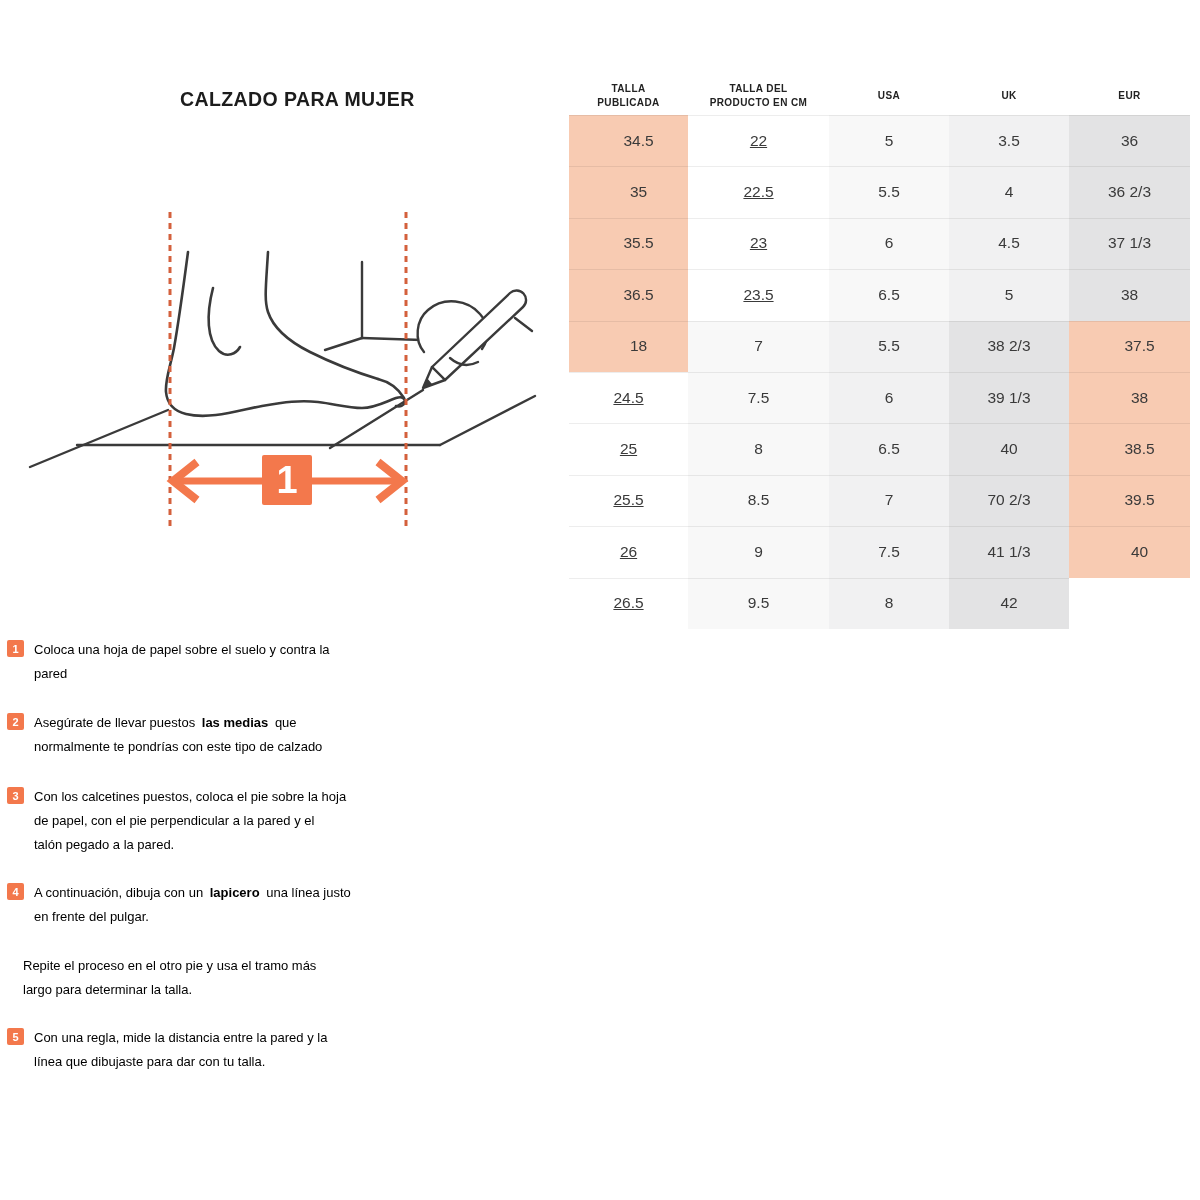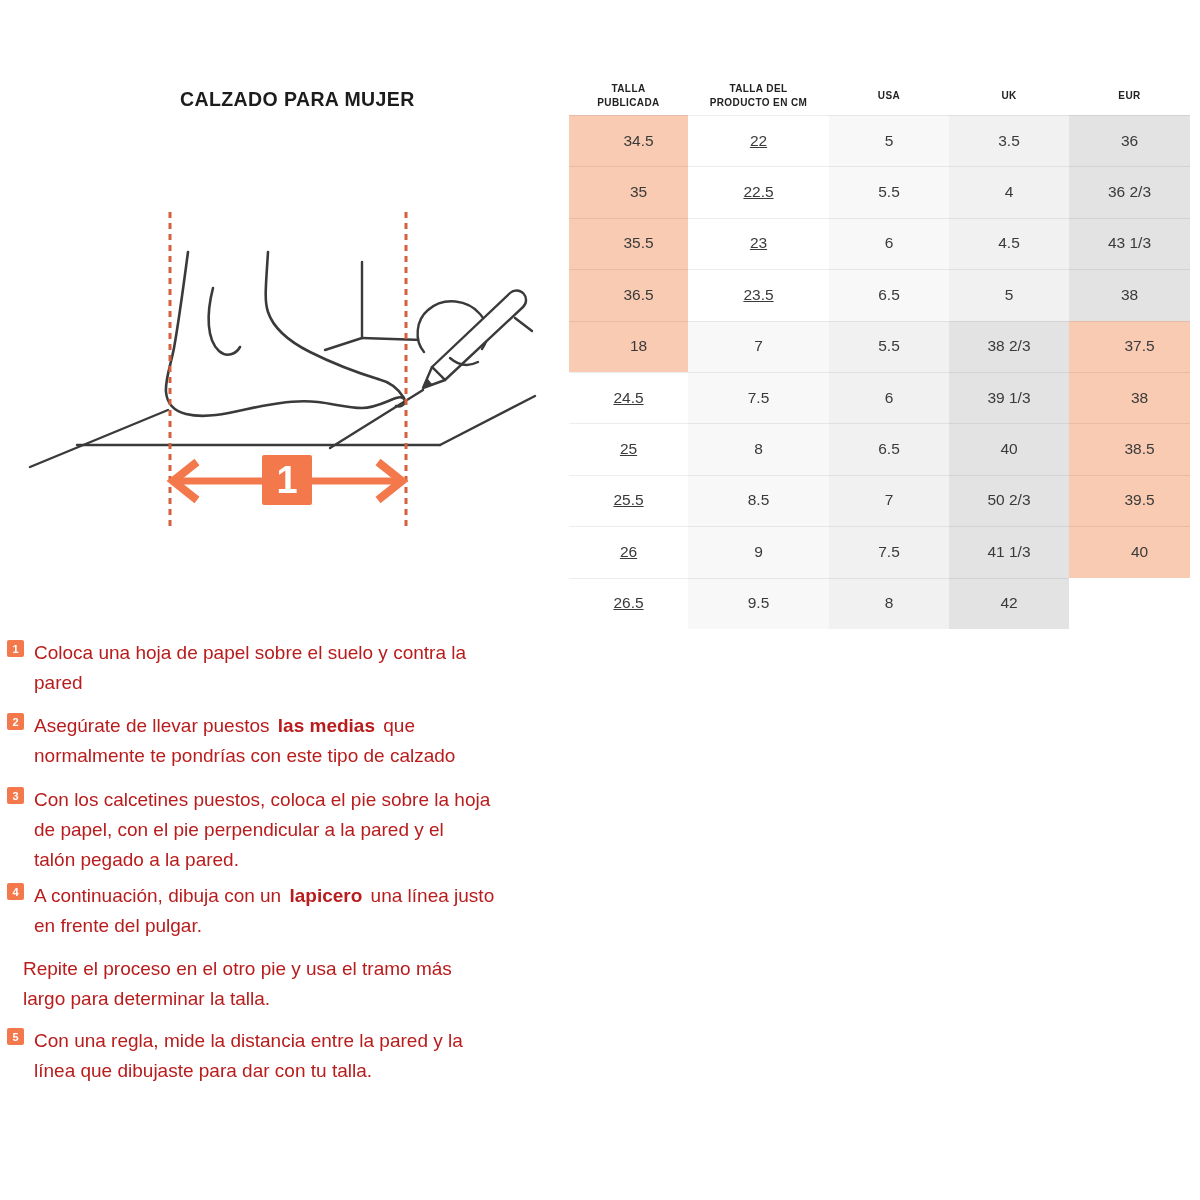--- a/index.html
+++ b/index.html
@@ -26,21 +26,21 @@
   .col4{background:#E3E3E4;}
 
   
   .illus{position:absolute;left:0;top:190px;}
 
   
   .step{position:absolute;left:7px;display:flex;gap:10px;align-items:flex-start;}
   .step-num{flex:0 0 17px;height:17px;margin-top:2px;background:#F3784C;border-radius:2px;
             color:#fff;font-size:11px;font-weight:bold;display:flex;align-items:center;
             justify-content:center;}
-  .step-text{width:580px;font-size:19px;line-height:30px;color:#b91c1c;white-space:pre-line;}
+  .step-text{width:580px;font-size:13px;line-height:24px;color:#000000;white-space:pre-line;}
   .step-text .bld{font-weight:bold;padding:0 3px;}
   .step-text .bld:empty{padding:0;}
   .no-num .step-text{margin-left:16px;}
 </style>
 </head>
 <body>
 
 <div id="page">
 
   <div class="page-title">CALZADO PARA MUJER</div>
@@ -65,21 +65,21 @@
       <div class="td col0">35</div>
       <div class="td col1">22.5</div>
       <div class="td col2">5.5</div>
       <div class="td col3">4</div>
       <div class="td col4">36 2/3</div>
 
       <div class="td col0">35.5</div>
       <div class="td col1">23</div>
       <div class="td col2">6</div>
       <div class="td col3">4.5</div>
-      <div class="td col4">43 1/3</div>
+      <div class="td col4">37 1/3</div>
 
       <div class="td col0">36.5</div>
       <div class="td col1">23.5</div>
       <div class="td col2">6.5</div>
       <div class="td col3">5</div>
       <div class="td col4">38</div>
 
       <div class="td col0">18</div>
       <div class="td col2">7</div>
       <div class="td col3">5.5</div>
@@ -94,21 +94,21 @@
       <div class="td col0">38</div>
       <div class="td col1">25</div>
       <div class="td col2">8</div>
       <div class="td col3">6.5</div>
       <div class="td col4">40</div>
 
       <div class="td col0">38.5</div>
       <div class="td col1">25.5</div>
       <div class="td col2">8.5</div>
       <div class="td col3">7</div>
-      <div class="td col4">50 2/3</div>
+      <div class="td col4">70 2/3</div>
 
       <div class="td col0">39.5</div>
       <div class="td col1">26</div>
       <div class="td col2">9</div>
       <div class="td col3">7.5</div>
       <div class="td col4">41 1/3</div>
 
       <div class="td col0">40</div>
       <div class="td col1">26.5</div>
       <div class="td col2">9.5</div>

